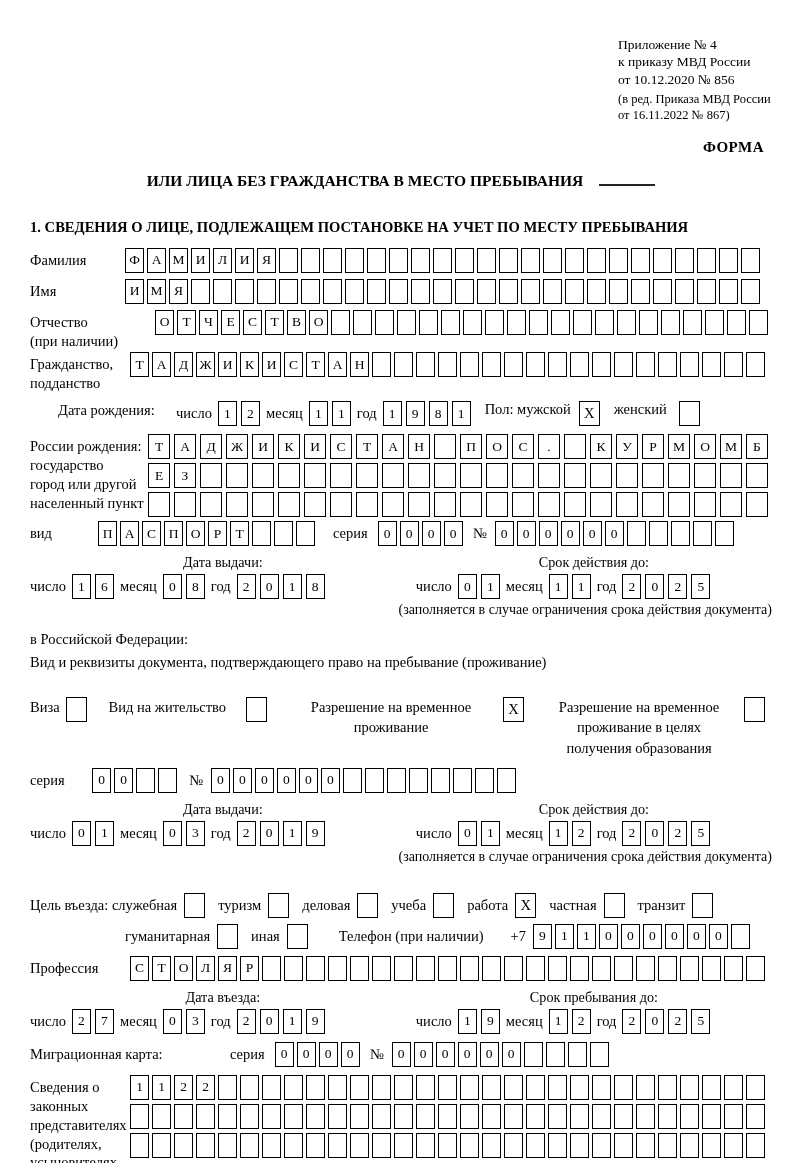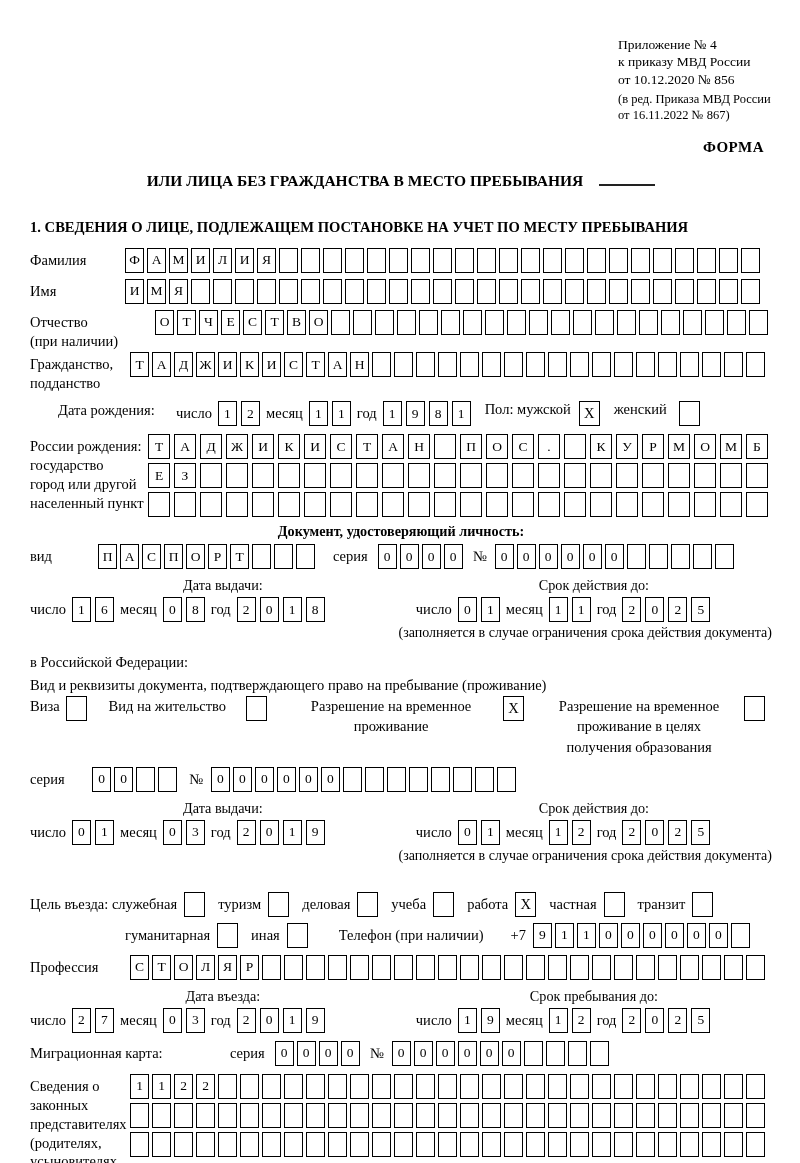--- a/index.html
+++ b/index.html
@@ -38,21 +38,21 @@
     display:inline-flex; align-items:center; justify-content:center;
     font-size:14.5px; background:#fff;
   }
   .center-b { text-align:center; font-weight:bold; font-size:14.2px; margin-top:6px; }
   .pairrow { display:flex; margin-top:8px; }
   .pairhalf-l { width:52%; }
   .pairhalf-r { width:48%; }
   .date-title { text-align:center; font-size:14.2px; margin-bottom:3px; }
   .note { font-size:14px; text-align:right; margin-top:3px; }
   .plain { font-size:14.5px; line-height:1.55; margin-top:10px; }
-  .permits { display:flex; align-items:flex-start; margin-top:0; }
+  .permits { display:flex; align-items:flex-start; margin-top:24px; }
   .permit-item { display:flex; align-items:flex-start; }
   .plbl { font-size:14.5px; line-height:1.4; text-align:center; }
   .goal { display:flex; align-items:center; margin-top:28px; }
   .goal .glbl { font-size:14.5px; margin-right:7px; flex:none; }
   .goal .checkbox { margin-right:13px; }
   .mt2{margin-top:2px}.mt4{margin-top:4px}.mt8{margin-top:8px}.mt10{margin-top:10px}.mt12{margin-top:12px}
 </style>
 </head>
 <body>
 
@@ -329,21 +329,20 @@
           <div class="cell"></div>
           <div class="cell"></div>
           <div class="cell"></div>
           <div class="cell"></div>
           <div class="cell"></div>
           <div class="cell"></div>
         </div>
     </div>
   </div>
 
-  <div class="center-b">Документ, удостоверяющий личность:</div>
 
   <div class="row mt4" style="align-items:center;">
     <div class="lbl" style="width:68px;padding-top:0">вид</div>
     <div class="cellrow">
         <div class="cell">П</div>
         <div class="cell">А</div>
         <div class="cell">С</div>
         <div class="cell">П</div>
         <div class="cell">О</div>
         <div class="cell">Р</div>

